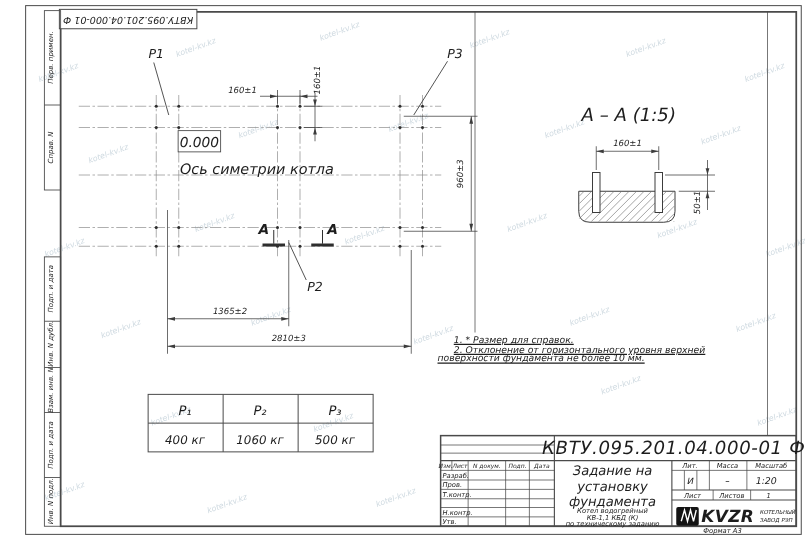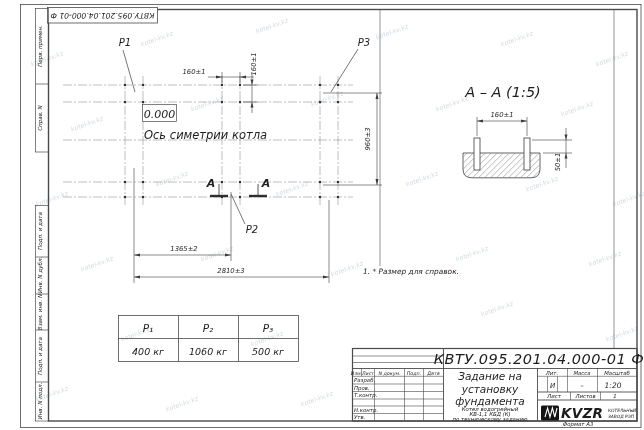--- a/index.html
+++ b/index.html
@@ -11,21 +11,21 @@
   .wm-layer{position:absolute;left:0;top:0;width:644px;height:430px;pointer-events:none;z-index:1;}
   .wm-layer span{
     position:absolute;font-size:6.3px;font-style:italic;color:rgba(105,140,160,0.33);
     transform:rotate(-20deg);white-space:nowrap;font-family:"DejaVu Sans",sans-serif;
   }
   .drawing{position:absolute;left:0;top:0;z-index:2;}
   .notes{
     position:absolute;left:350px;top:268px;width:256px;z-index:3;
     font-size:7.4px;line-height:7.7px;font-style:italic;color:#1d1d1d;
   }
-  .notes p{margin:0;text-indent:13px;}
+  .notes p{margin:0;text-indent:13px;text-decoration:underline;}
 </style>
 </head>
 <body>
 
 <div class="sheet">
 
   <div class="wm-layer" id="wm-layer">
       <span style="left: 30px; top: 55px;">kotel-kv.kz</span>
       <span style="left: 140px; top: 35px;">kotel-kv.kz</span>
       <span style="left: 255px; top: 22px;">kotel-kv.kz</span>
@@ -345,15 +345,16 @@
         <text x="608" y="411.5" font-size="4.4" font-style="normal">КОТЕЛЬНЫЙ</text>
         <text x="608" y="417.5" font-size="4.4" font-style="normal">ЗАВОД РЭП</text>
       </g>
 
       <text x="578" y="426.3" font-size="5.4" text-anchor="middle">Формат А3</text>
     </g>
   </svg>
 
   <div class="notes">
     <p>1. * Размер для справок.</p>
+    <p>2. Отклонение от горизонтального уровня верхней поверхности фундамента не более 10 мм.</p>
   </div>
 
 </div>
 
 </body></html>

